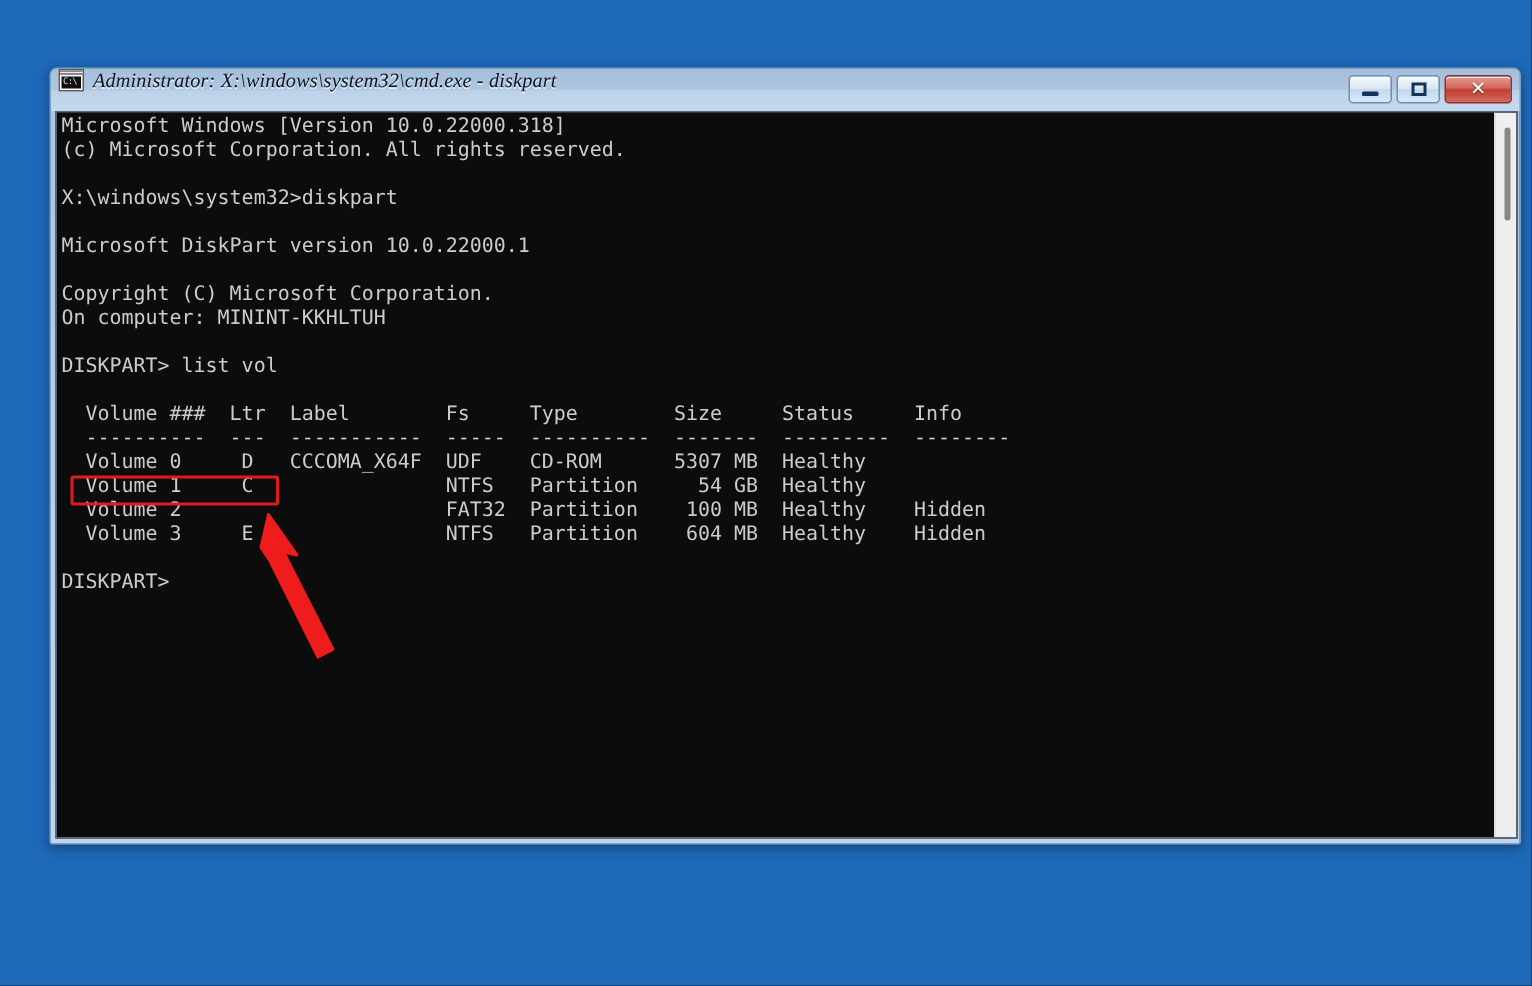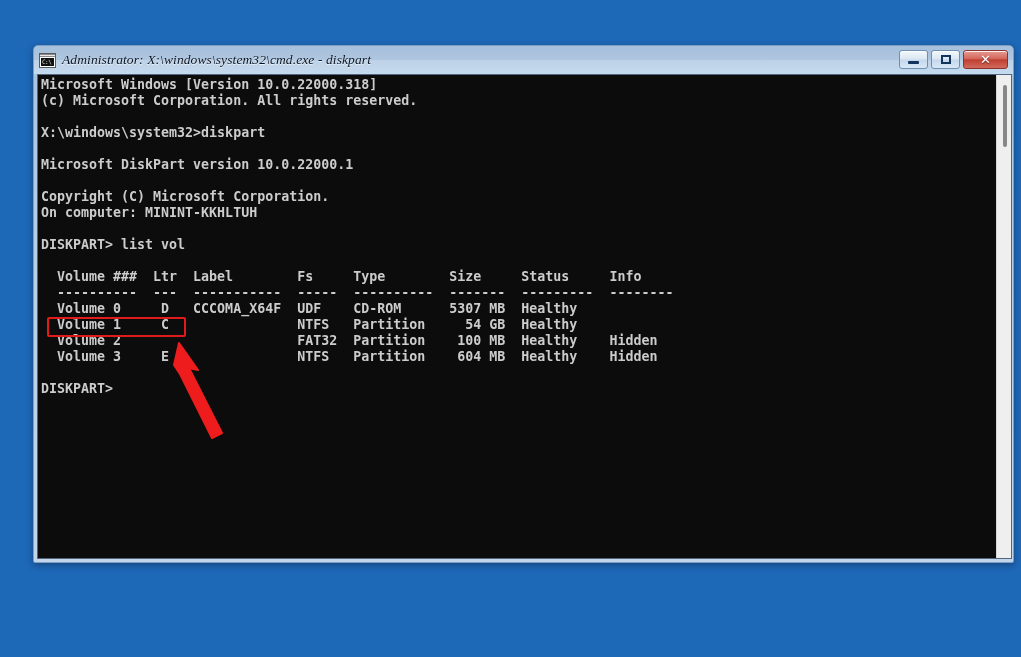--- a/index.html
+++ b/index.html
@@ -38,21 +38,20 @@
 
   #titlebar {
     position: absolute;
     left: 0;
     top: 0;
     right: 0;
     height: 28px;
     border-radius: 4px 4px 0 0;
     background: linear-gradient(to bottom, #a6bfda 0%, #aec6e0 48%, #bdd2e8 52%, #c6daee 100%);
     display: flex;
-    align-items: center;
     padding-left: 5px;
     box-sizing: border-box;
     overflow: hidden;
   }
 
   
   #cmd-icon {
     width: 17px;
     height: 15px;
     flex: 0 0 auto;
@@ -230,21 +229,21 @@
         </div>
         <div class="win-btn">
           <span class="glyph-max"></span>
         </div>
         <div class="win-btn close">
           <span class="glyph-close">✕</span>
         </div>
       </div>
     </div>
 
-    <div id="console-area" style="background: rgb(12, 12, 12); font-weight: bold;">
+    <div id="console-area" style="background: rgb(12, 12, 12);">
       <div id="console-text" style="color: rgb(204, 204, 204);">Microsoft Windows [Version 10.0.22000.318]
 (c) Microsoft Corporation. All rights reserved.
 
 X:\windows\system32&gt;diskpart
 
 Microsoft DiskPart version 10.0.22000.1
 
 Copyright (C) Microsoft Corporation.
 On computer: MININT-KKHLTUH
 

